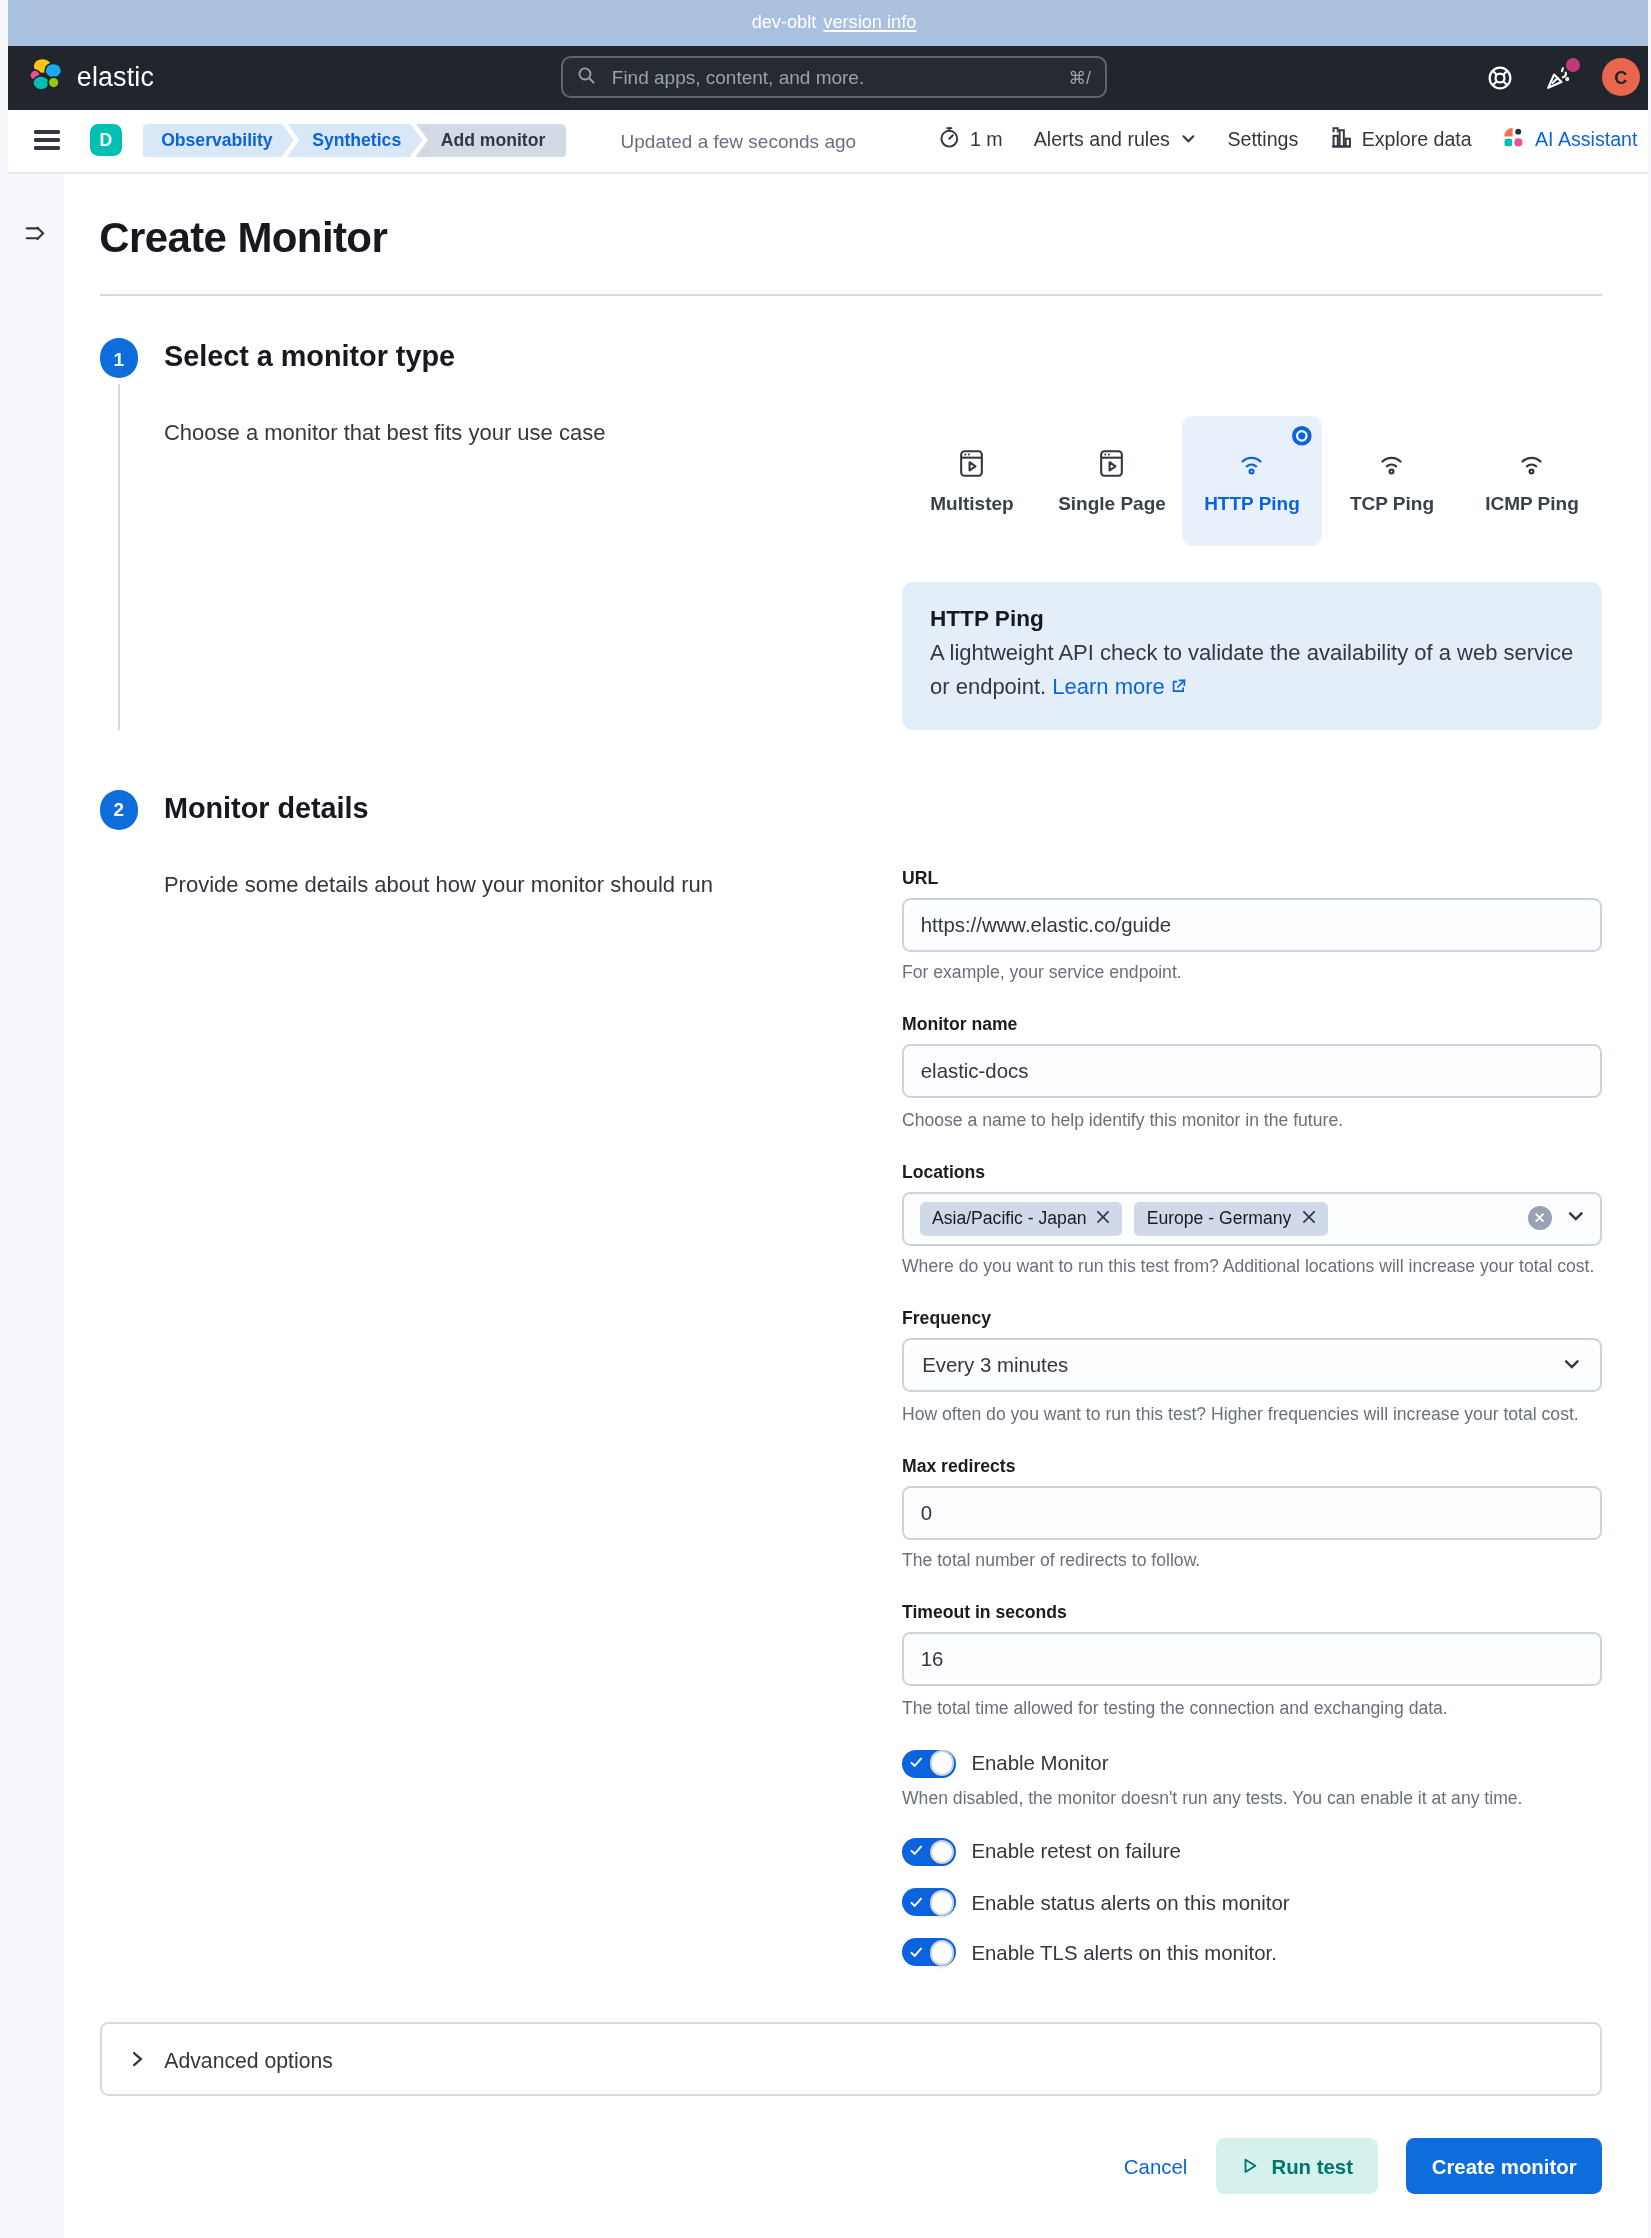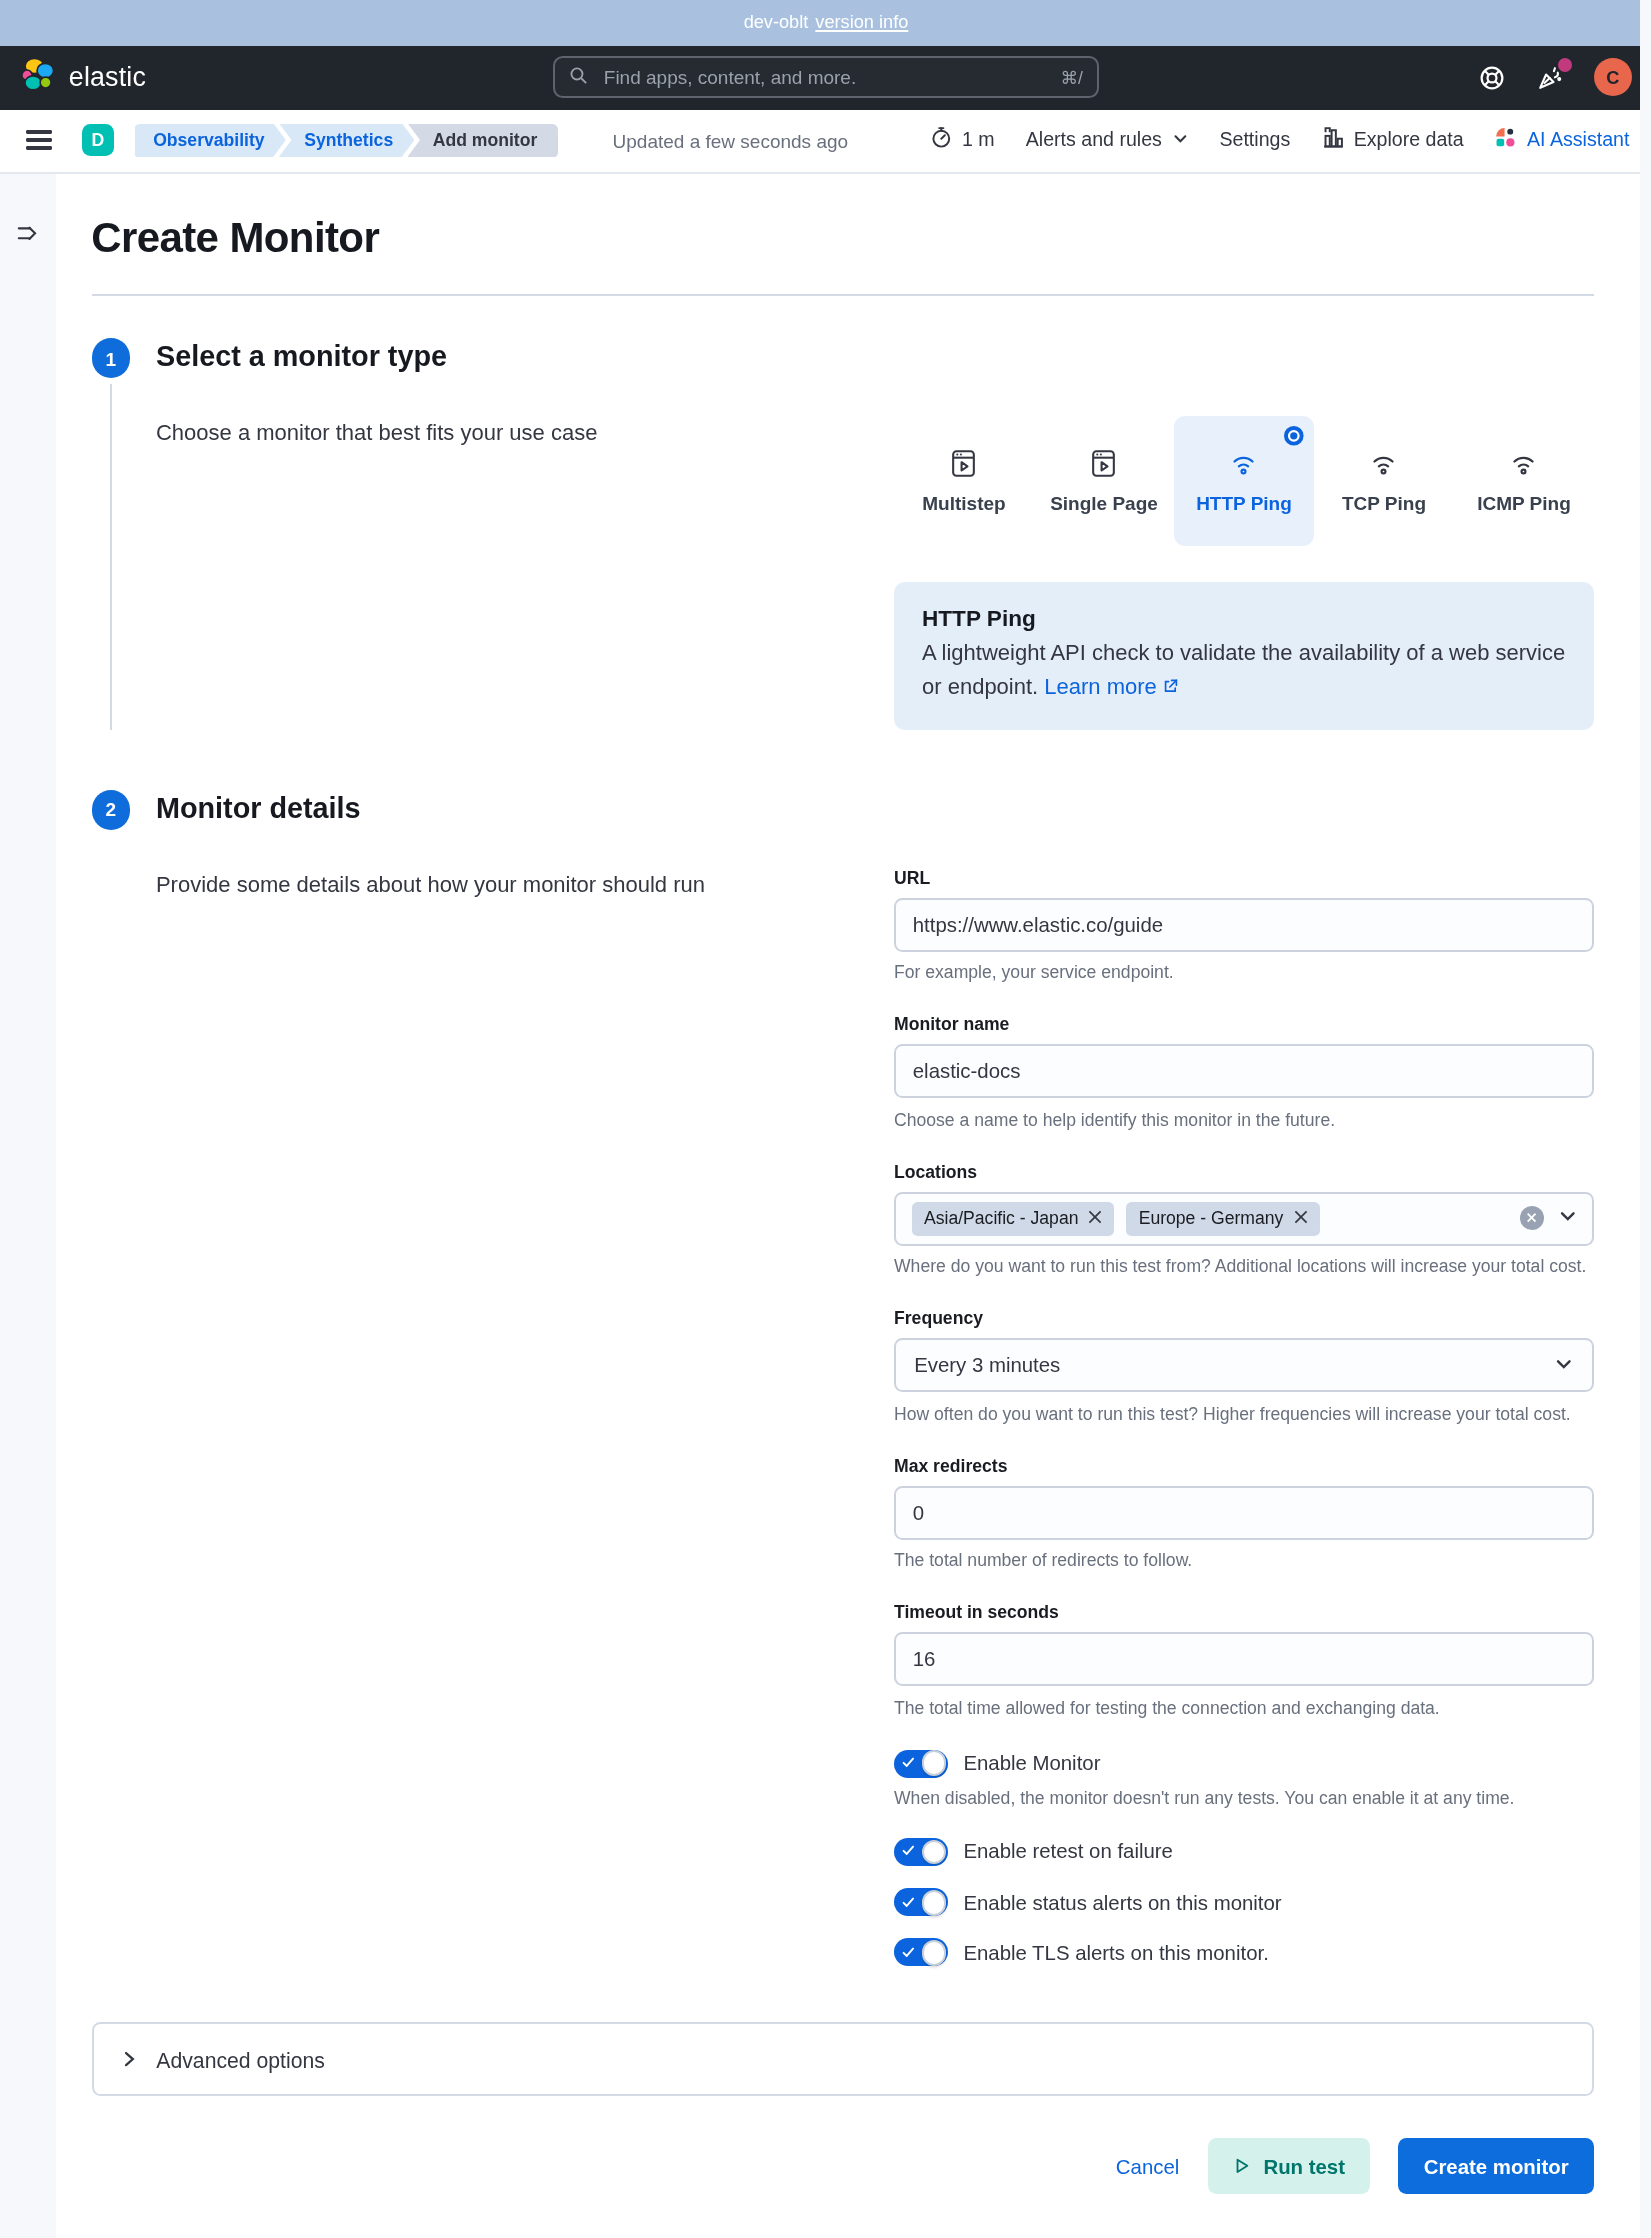--- a/index.html
+++ b/index.html
@@ -1,17 +1,17 @@
 <!DOCTYPE html>
 <html style="font-size:11.3px"><head>
 <meta charset="utf-8">
 <style>
   html,body{margin:0;padding:0;background:#f6f8fc;}
   *{box-sizing:border-box;font-family:"Liberation Sans",sans-serif;}
-  .viewport{width:1640px;height:2239px;overflow:hidden;}
+  .viewport{width:1640px;height:2239px;overflow:hidden;margin-left:8px;}
   .scale{width:826px;height:1119px;transform:scale(2);transform-origin:0 0;background:#f6f8fc;}
 
   
   .banner{height:22.5px;background:#a9c1df;display:flex;align-items:center;justify-content:center;gap:3.5px;
           color:#fff;font-size:9.1px;font-weight:500;}
   .banner a{color:#fff;text-decoration:underline;cursor:pointer;}
 
   
   .topbar{height:32px;background:#21262c;display:flex;align-items:center;position:relative;padding:0 9.8px;}
   .logo{display:flex;align-items:center;gap:6.3px;}

